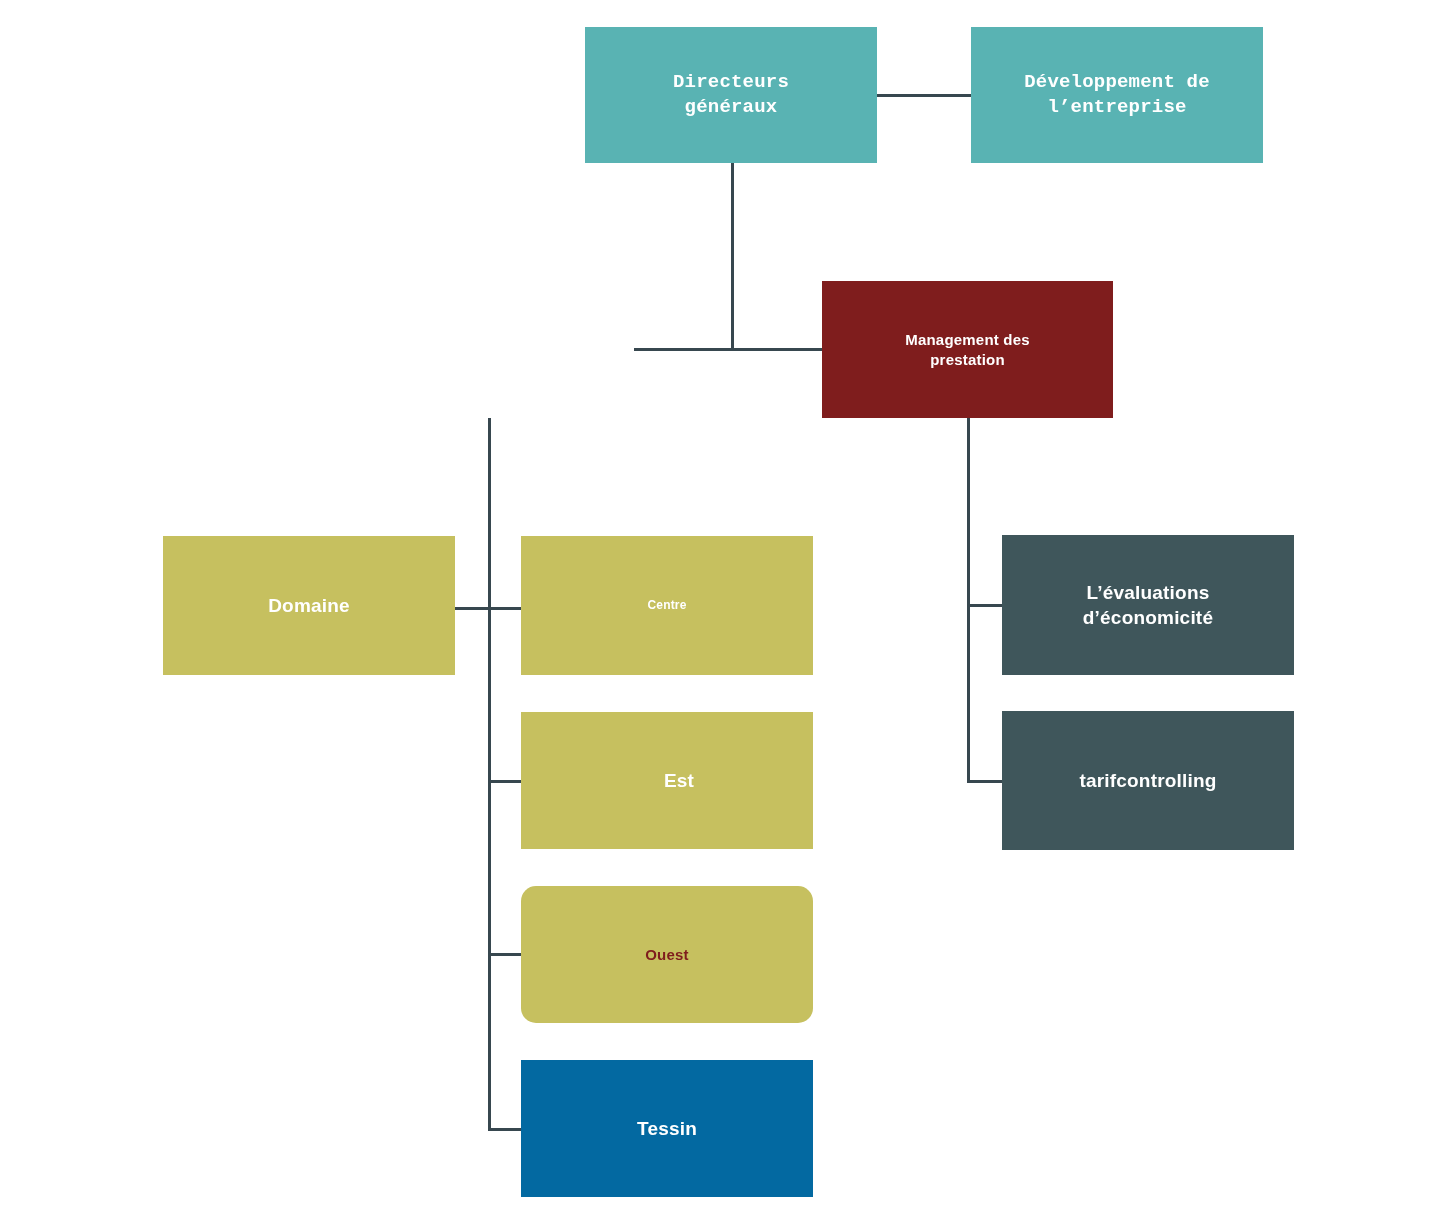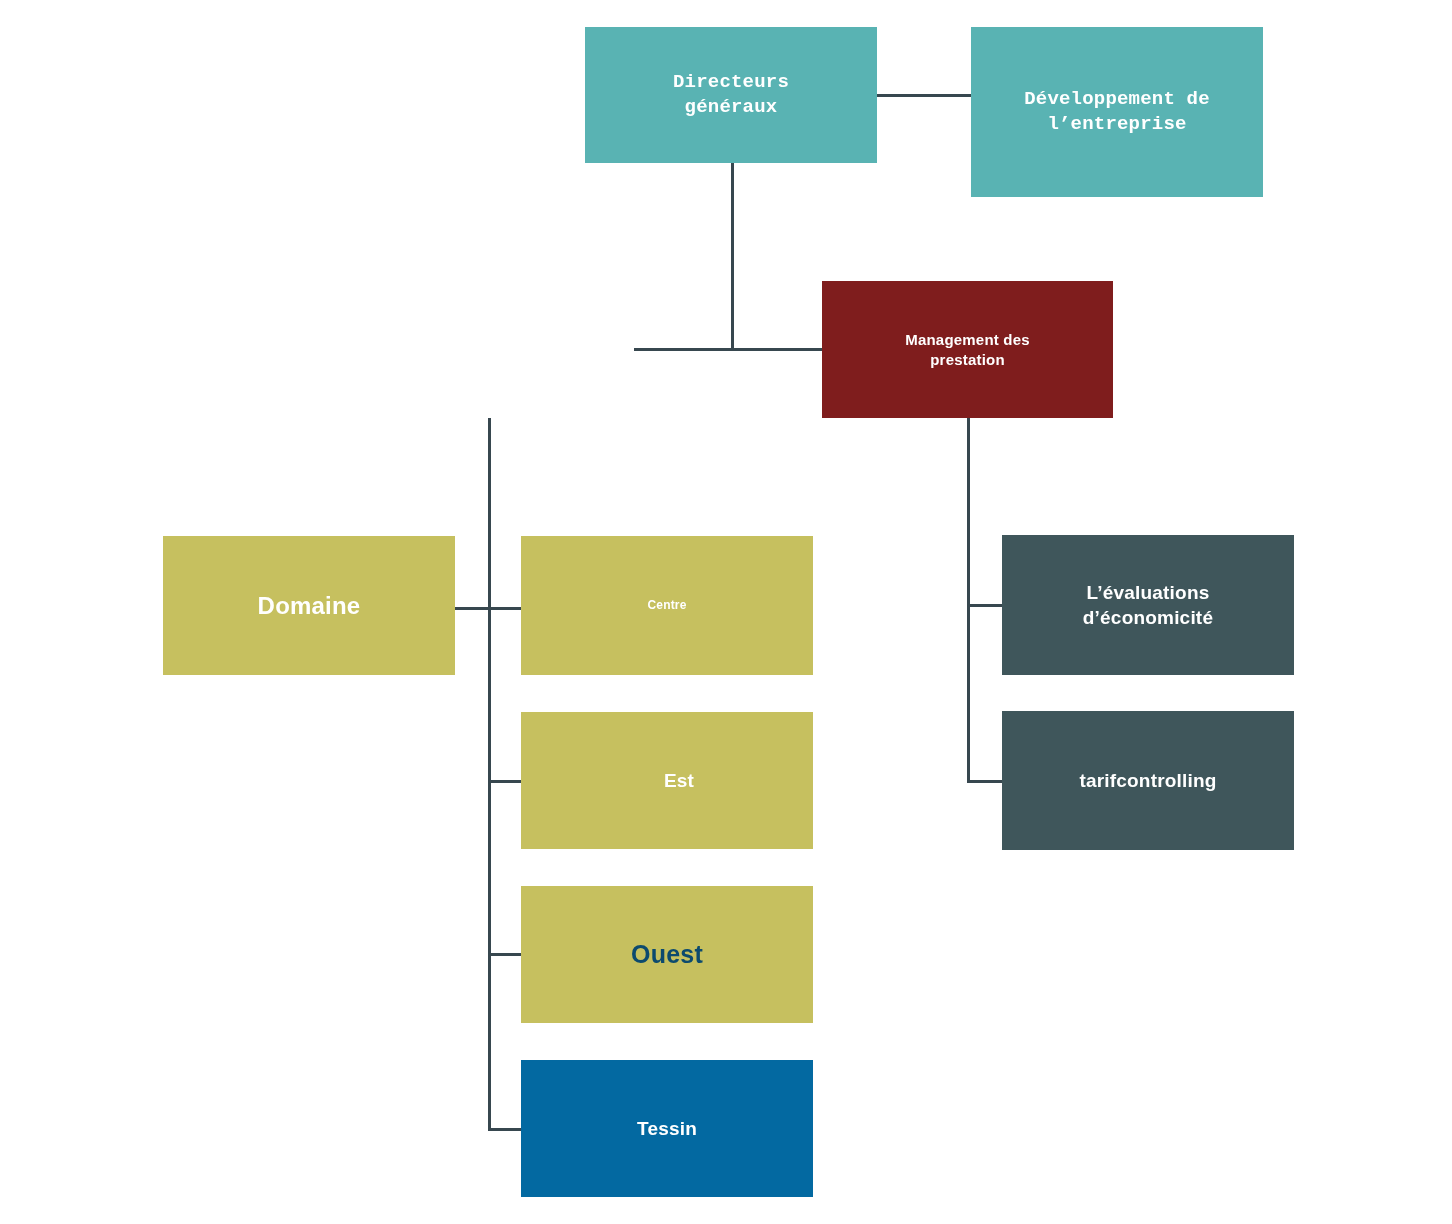--- a/index.html
+++ b/index.html
@@ -57,25 +57,25 @@
     <div class="connector h" style="left: 455px; top: 607px; background: rgb(55, 71, 79); width: 36px;"></div>
     <div class="connector h" style="left: 488px; top: 607px; background: rgb(55, 71, 79); width: 35px;"></div>
     <div class="connector h" style="left: 488px; top: 780px; background: rgb(55, 71, 79); width: 35px;"></div>
     <div class="connector h" style="left: 488px; top: 953px; background: rgb(55, 71, 79); width: 35px;"></div>
     <div class="connector h" style="left: 488px; top: 1128px; background: rgb(55, 71, 79); width: 35px;"></div>
     <div class="connector v" style="left: 967px; top: 418px; background: rgb(55, 71, 79); height: 365px;"></div>
     <div class="connector h" style="left: 967px; top: 604px; background: rgb(55, 71, 79); width: 37px;"></div>
     <div class="connector h" style="left: 967px; top: 780px; background: rgb(55, 71, 79); width: 37px;"></div>
     <div class="node teal" style="left: 585px; top: 27px; width: 292px; height: 136px; background: rgb(89, 179, 179); color: rgb(255, 255, 255); font-size: 19px;"><span class="label">Directeurs
 généraux</span></div>
-    <div class="node teal" style="left: 971px; top: 27px; width: 292px; height: 170px; background: rgb(89, 179, 179); color: rgb(255, 255, 255); font-size: 19px;"><span class="label">Développement de
+    <div class="node teal" style="left: 971px; top: 27px; width: 292px; height: 136px; background: rgb(89, 179, 179); color: rgb(255, 255, 255); font-size: 19px;"><span class="label">Développement de
 l’entreprise</span></div>
     <div class="node slate" style="left: 822px; top: 281px; width: 291px; height: 137px; background: #7f1d1d; color: rgb(255, 255, 255); font-size: 15px;"><span class="label">Management des
 prestation</span></div>
-    <div class="node olive" style="left: 163px; top: 536px; width: 292px; height: 139px; background: rgb(198, 192, 95); color: rgb(255, 255, 255); font-size: 24px;"><span class="label">Domaine</span></div>
+    <div class="node olive" style="left: 163px; top: 536px; width: 292px; height: 139px; background: rgb(198, 192, 95); color: rgb(255, 255, 255); font-size: 19px;"><span class="label">Domaine</span></div>
     <div class="node olive" style="left: 521px; top: 536px; width: 292px; height: 139px; background: rgb(198, 192, 95); color: rgb(255, 255, 255); font-size: 12px;"><span class="label">Centre</span></div>
     <div class="node olive" style="left: 521px; top: 712px; width: 292px; height: 137px; background: rgb(198, 192, 95); color: rgb(255, 255, 255); font-size: 19px; padding-left: 34px;"><span class="label">Est</span></div>
-    <div class="node olive" style="left: 521px; top: 886px; width: 292px; height: 137px; background: rgb(198, 192, 95); color: #0c4a6e; font-size: 25px;"><span class="label">Ouest</span></div>
+    <div class="node olive" style="left: 521px; top: 886px; width: 292px; height: 137px; background: rgb(198, 192, 95); color: #7f1d1d; font-size: 15px; border-radius: 15px;"><span class="label">Ouest</span></div>
     <div class="node olive" style="left: 521px; top: 1060px; width: 292px; height: 137px; background: #0369a1; color: rgb(255, 255, 255); font-size: 19px;"><span class="label">Tessin</span></div>
     <div class="node slate" style="left: 1002px; top: 535px; width: 292px; height: 140px; background: rgb(63, 86, 91); color: rgb(255, 255, 255); font-size: 19px;"><span class="label">L’évaluations
 d’économicité</span></div>
     <div class="node slate" style="left: 1002px; top: 711px; width: 292px; height: 139px; background: rgb(63, 86, 91); color: rgb(255, 255, 255); font-size: 19px;"><span class="label">tarifcontrolling</span></div>
   </div>
 
 </body></html>

